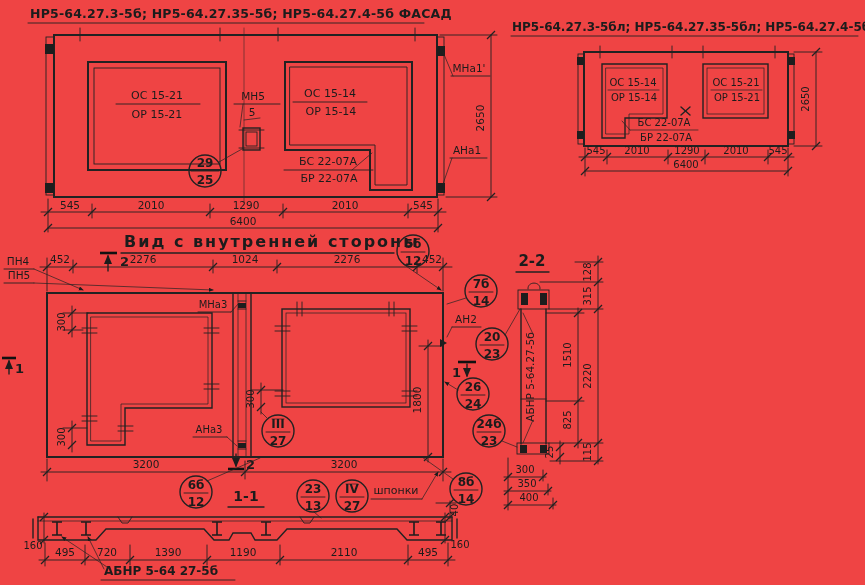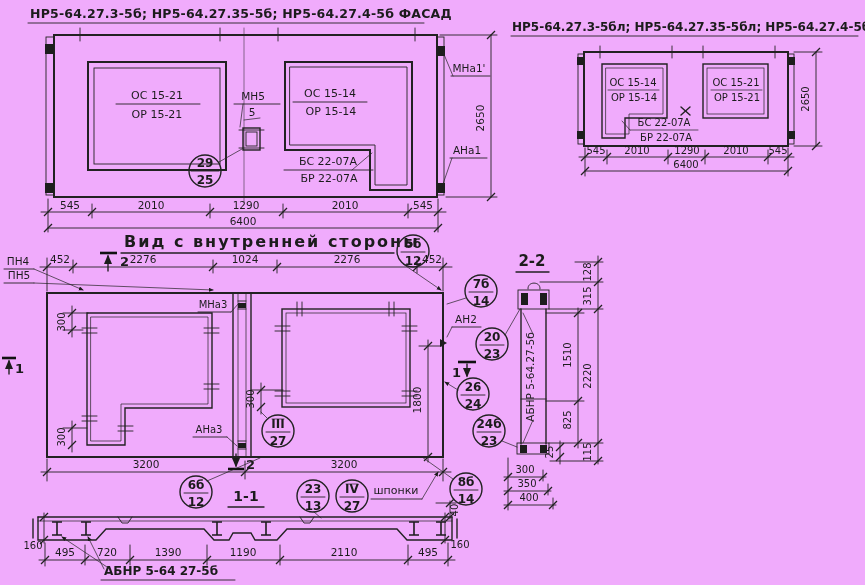--- a/index.html
+++ b/index.html
@@ -1,16 +1,16 @@
 <!DOCTYPE html>
 <html><head>
 <meta charset="utf-8">
 <style>
   html,body{margin:0;padding:0;background:#e9e8e3;}
-  .sheet{width:865px;height:585px;background:#f0abfc;position:relative;overflow:hidden;}
+  .sheet{width:865px;height:585px;background:#ef4444;position:relative;overflow:hidden;}
   svg{display:block;}
   svg text{font-family:"DejaVu Sans",sans-serif;fill:#1c1c1c;}
   .ln{stroke:#222;stroke-width:1.4;fill:none;stroke-linecap:round;}
   .ln2{stroke-width:2;}
   .thin{stroke-width:0.9;}
   .vthin{stroke-width:0.7;}
   .blk{fill:#1d1d1d;stroke:none;}
   .bar{stroke:#111;stroke-width:2.6;fill:none;}
   .t10{font-size:10px;}
   .t105{font-size:10.5px;}

